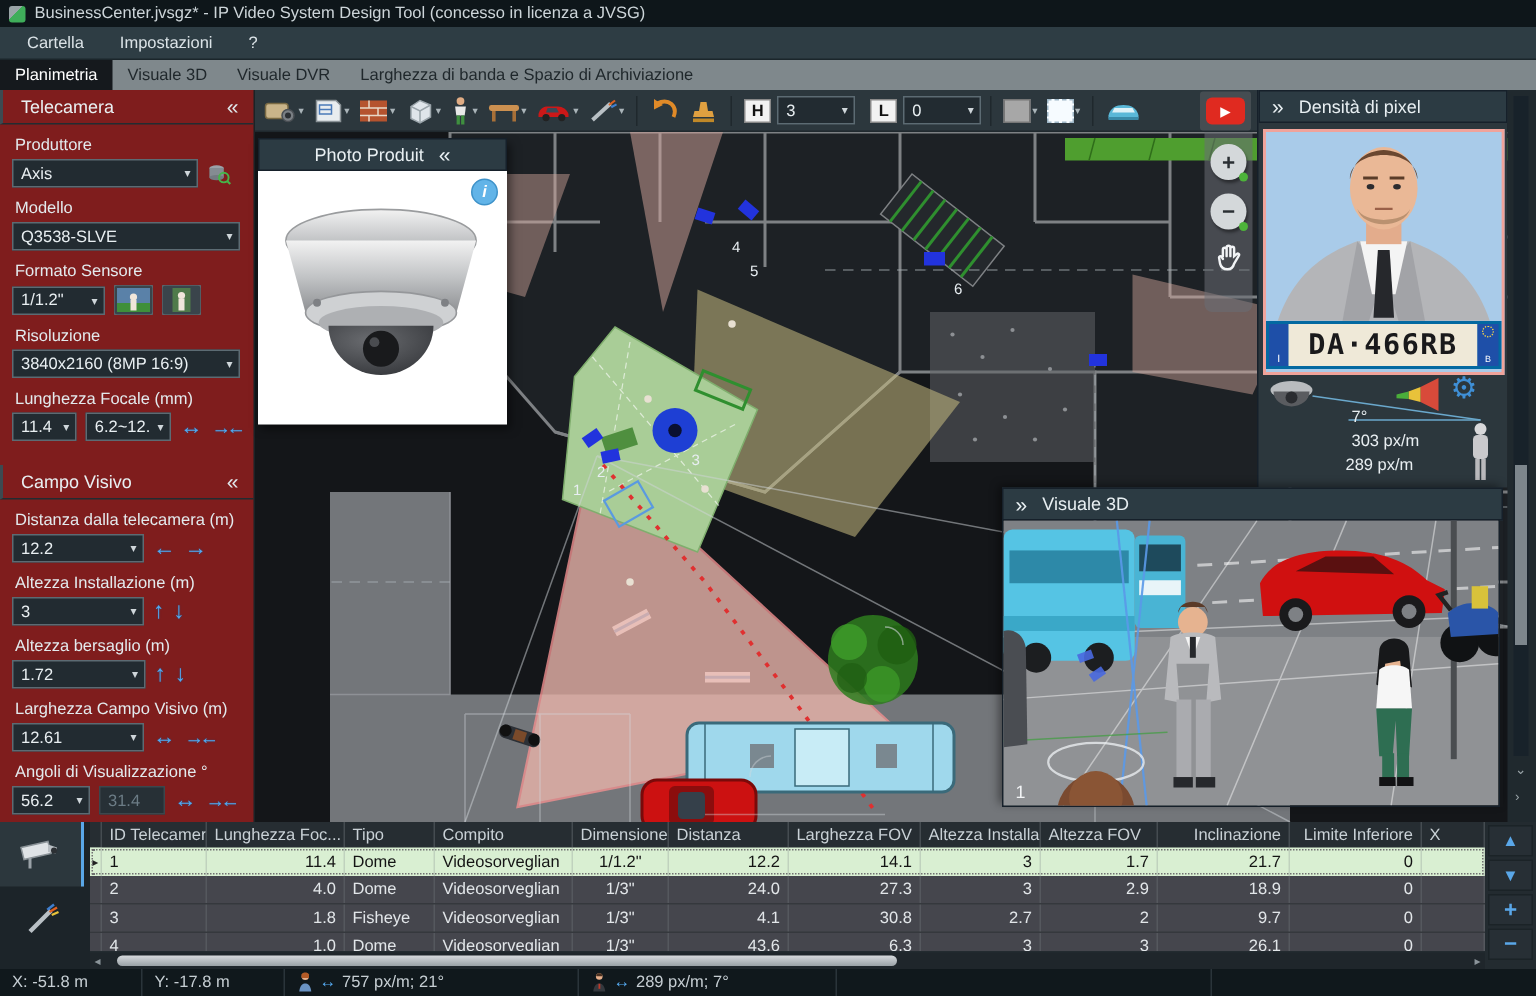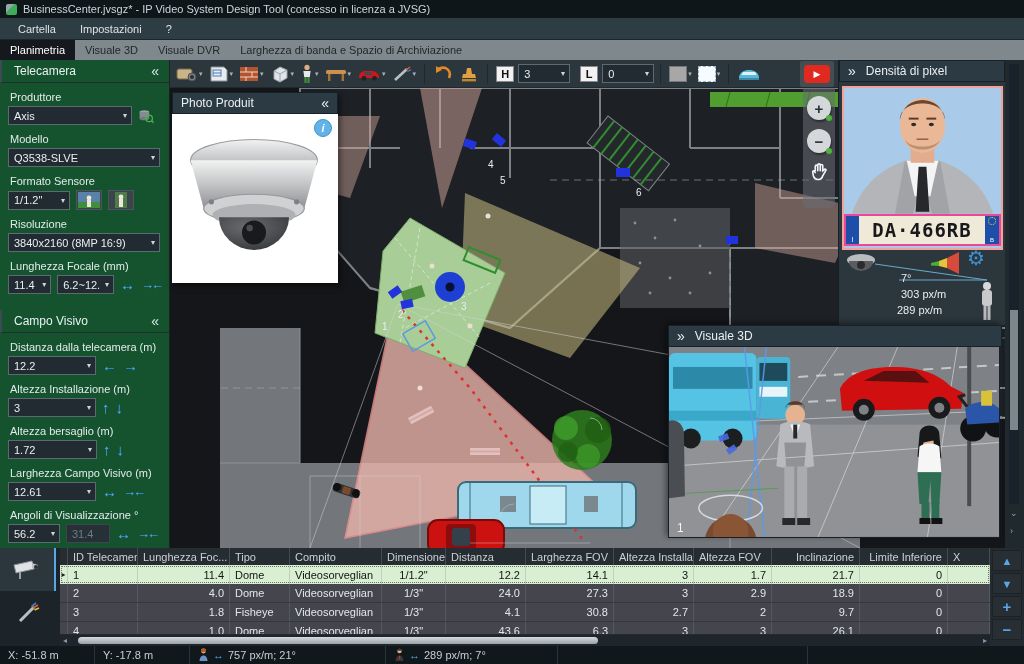--- a/index.html
+++ b/index.html
@@ -12,21 +12,21 @@
   #titlebar { left:0; top:0; width:1024px; height:18px; background:#0e161a; display:flex; align-items:center; gap:6px; padding:0 6px; font-size:11px; color:#cdd5d9; }
   #titlebar .logo { width:11px; height:11px; border-radius:2px; background:linear-gradient(135deg,#9aa5a8 40%,#3fae5a 40%); }
   #menubar { left:0; top:18px; width:1024px; height:22px; background:#2e3d44; display:flex; align-items:center; gap:4px; padding:0 8px; border-bottom:1px solid #1b262b; }
   .menu-item { font-size:11px; color:#dbe3e7; padding:2px 10px; cursor:default; }
   #tabbar { left:0; top:40px; width:1024px; height:20px; background:#7f888c; display:flex; align-items:stretch; font-size:11px; }
   .tab { display:flex; align-items:center; padding:0 10px; color:#20282c; white-space:nowrap; }
   .tab.first { background:#3f4c52; color:#dde5e9; }
   .tab.active { background:#15191d; color:#ffffff; }
 
   
-  #sidebar { left:0; top:60px; width:170px; height:488px; background:#14532d; border-right:1px solid #1b2327; padding:0 0 0 0; }
+  #sidebar { left:0; top:60px; width:170px; height:488px; background:#7f1d1d; border-right:1px solid #1b2327; padding:0 0 0 0; }
   .sect-head { height:23px; display:flex; align-items:center; justify-content:space-between; padding:0 10px 0 12px; color:#e9f0f2; font-size:12px; border-bottom:1px solid #222c31; border-left:2px solid #3c4a51; }
   .sect-head .chev { font-size:14px; color:#dfe7ea; }
   .fld { padding:4px 8px 0 8px; }
   .lbl { font-size:11px; color:#e3eaed; margin:4px 0 3px 2px; white-space:nowrap; }
   .rowflex { display:flex; align-items:center; gap:6px; }
   .dd { background:#222b31; border:1px solid #5c6b73; color:#e9eff2; font-size:11px; height:19px; display:flex; align-items:center; justify-content:space-between; padding:0 4px 0 5px; }
   .dd .caret { font-size:8px; color:#cfd6da; margin-left:4px; }
   .dd.disabled { color:#6c7c86; border-color:#3c474d; background:#273036; }
   .bluearrow { color:#55a9ef; font-weight:bold; font-size:15px; line-height:1; cursor:pointer; text-shadow:0 0 1px #1c5d96; }
   .bluearrow.collide { letter-spacing:-3px; font-size:13px; }
@@ -53,21 +53,21 @@
 
   
   .phead { height:22px; background:#2c3b43; display:flex; align-items:center; gap:10px; color:#e8eff2; font-size:12px; padding:0 8px; border:1px solid #16202a; }
   .phead .chev { font-size:14px; color:#eaf1f4; }
   #photo-panel { left:172px; top:92px; width:166px; height:191px; box-shadow:2px 3px 6px rgba(0,0,0,.5); }
   #photo-panel .body { width:100%; height:169px; background:#ffffff; position:relative; }
   #photo-panel .info { position:absolute; right:6px; top:5px; width:18px; height:18px; border-radius:50%; background:#62b4e8; color:#fff; font-size:11px; font-weight:bold; font-style:italic; display:flex; align-items:center; justify-content:center; border:1px solid #3e92c9; }
 
   #densita-panel { left:838px; top:60px; width:167px; height:265px; background:#2c373d; border-left:1px solid #16202a; }
   #densita-panel .photo { position:absolute; left:3px; top:26px; width:161px; height:164px; background:#a9cbe9; border:2px solid #f0a39b; }
-  .plate { position:absolute; left:0px; bottom:2px; width:157px; height:32px; background:#ec4899; display:flex; align-items:stretch; padding:2px; }
+  .plate { position:absolute; left:0px; bottom:2px; width:157px; height:32px; background:#0369a1; display:flex; align-items:stretch; padding:2px; }
   .plate .band { width:13px; background:#1e4fa8; color:#fff; font-size:7px; display:flex; align-items:flex-end; justify-content:center; padding-bottom:1px; }
   .plate .band.right { width:14px; font-size:6px; flex-direction:column; align-items:center; justify-content:space-between; padding:1px 0; }
   .plate .band .stars { width:8px; height:8px; border-radius:50%; border:1px dotted #f5d34a; }
   .plate .num { flex:1; background:#efe9d8; color:#19191b; font-weight:bold; font-size:19px; letter-spacing:1px; display:flex; align-items:center; justify-content:center; font-family:"DejaVu Sans Mono", monospace; }
   #densita-diagram { position:absolute; left:0; top:192px; width:167px; height:73px; }
   #densita-diagram .txt { position:absolute; color:#e8eef1; font-size:11px; }
 
   #v3d-panel { left:668px; top:325px; width:334px; height:213px; box-shadow:-2px -2px 6px rgba(0,0,0,.45); }
   #v3d-panel .scene { width:332px; height:191px; border:1px solid #16202a; border-top:none; }
 
@@ -615,21 +615,21 @@
 
   <div id="zoomstrip" class="abs">
     <div class="zbtn">+</div>
     <div class="zbtn">−</div>
     <svg width="20" height="20" viewBox="0 0 16 16">
       <path d="M5 7 V3.5 a1 1 0 0 1 2 0 V7 M7 7 V2.5 a1 1 0 0 1 2 0 V7 M9 7 V3 a1 1 0 0 1 2 0 v4 l1.5 -1.2 c.6 -.5 1.5 .2 1 .9 L11 11 c-.5 2 -1.5 3 -3.5 3 S4 13 3.5 11 L3 8 c-.2 -.8 .8 -1.3 1.3 -.6 L5 8.5" fill="none" stroke="#f2f4f6" stroke-width="1.3" stroke-linecap="round"></path>
     </svg>
   </div>
 
   <div id="photo-panel" class="abs">
-    <div class="phead" style="justify-content:space-between">
+    <div class="phead" style="justify-content:center">
       <span>Photo Produit</span>
       <span class="chev">«</span>
     </div>
     <div class="body">
       <span class="info">i</span>
       <svg width="164" height="167" viewBox="0 0 150 140">
         <defs>
           <linearGradient id="silv" x1="0" y1="0" x2="0" y2="1">
             <stop offset="0" stop-color="#f2f2f2"></stop>
               <stop offset=".5" stop-color="#c2c4c6"></stop>

